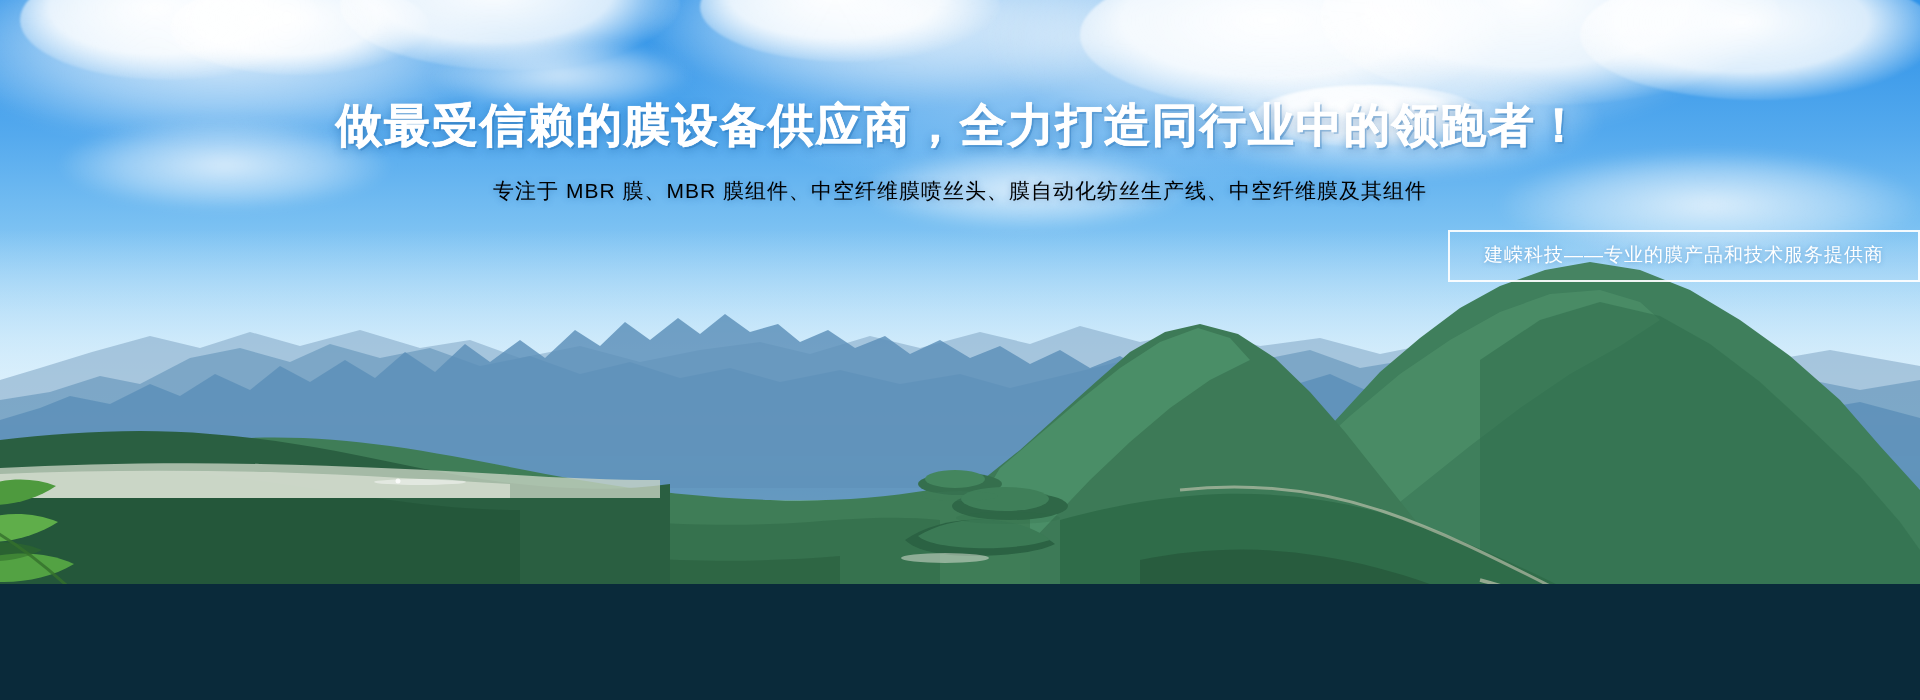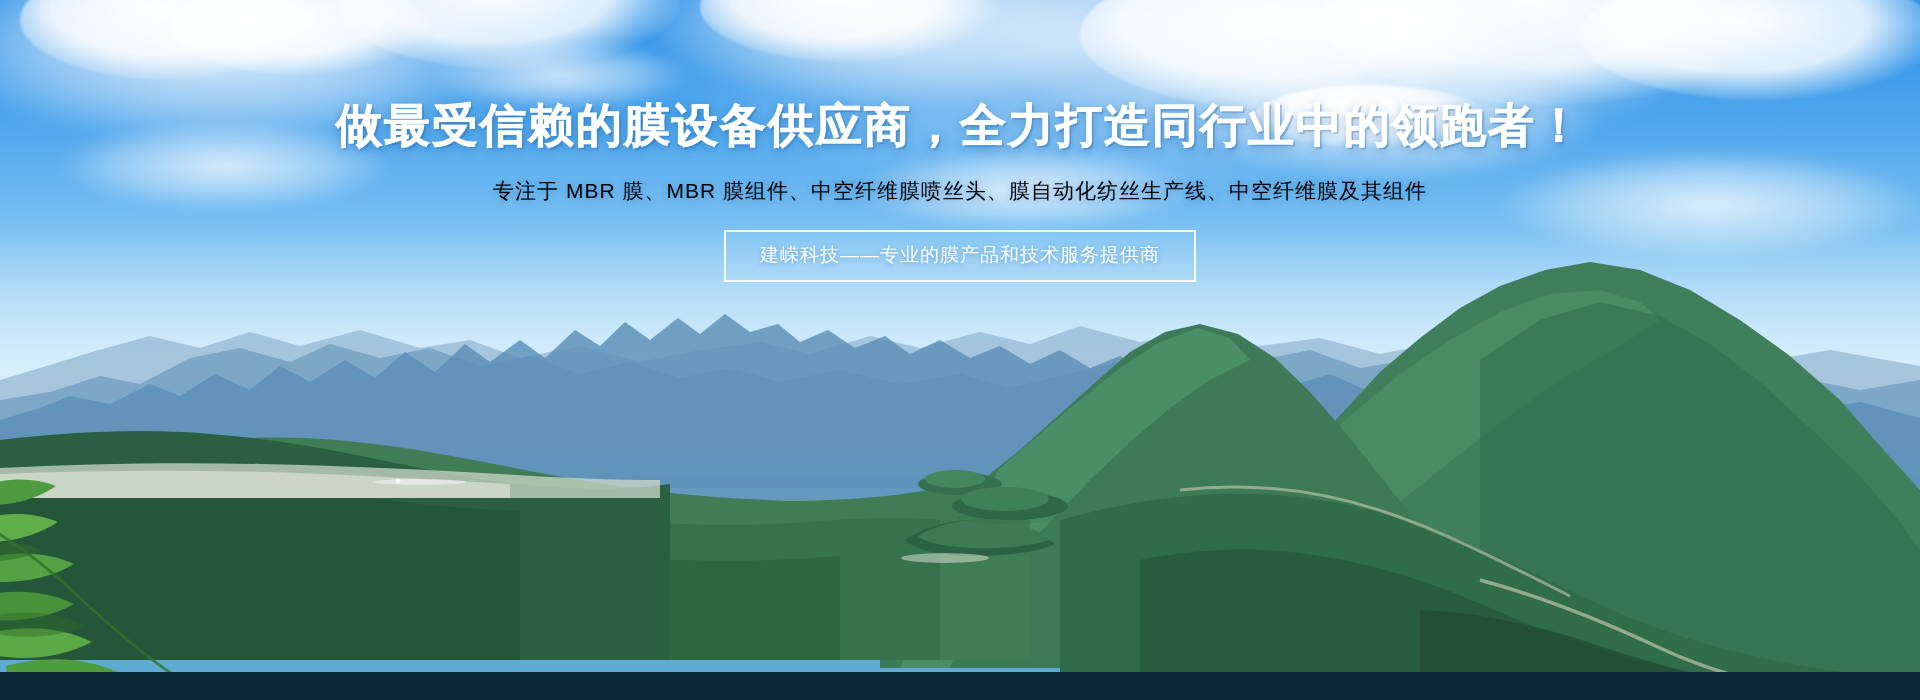--- a/index.html
+++ b/index.html
@@ -5,21 +5,21 @@
   html, body {
     margin: 0;
     padding: 0;
     background: #0a2a3a;
   }
   * { box-sizing: border-box; }
 
   .banner {
     position: relative;
     width: 1920px;
-    height: 672px;
+    height: 584px;
     overflow: hidden;
     font-family: "Liberation Sans", "DejaVu Sans", sans-serif;
     background: #5ab2ef;
   }
 
   
   .sky {
     position: absolute;
     left: 0; top: 0;
     width: 1920px;
@@ -132,21 +132,21 @@
     font-weight: 400;
     letter-spacing: 1px;
     color: #000000;
     white-space: nowrap;
     text-shadow: 0 1px 6px rgba(30,100,170,0.45);
   }
 
   .tagline-wrap {
     margin-top: 25px;
     display: flex;
-    justify-content: center;
+    justify-content: flex-end;
   }
   .tagline-box {
     display: inline-block;
     border: 2px solid rgba(255,255,255,0.92);
     padding: 11px 34px 13px 34px;
     font-size: 19px;
     line-height: 24px;
     letter-spacing: 1px;
     color: #ffffff;
     white-space: nowrap;

